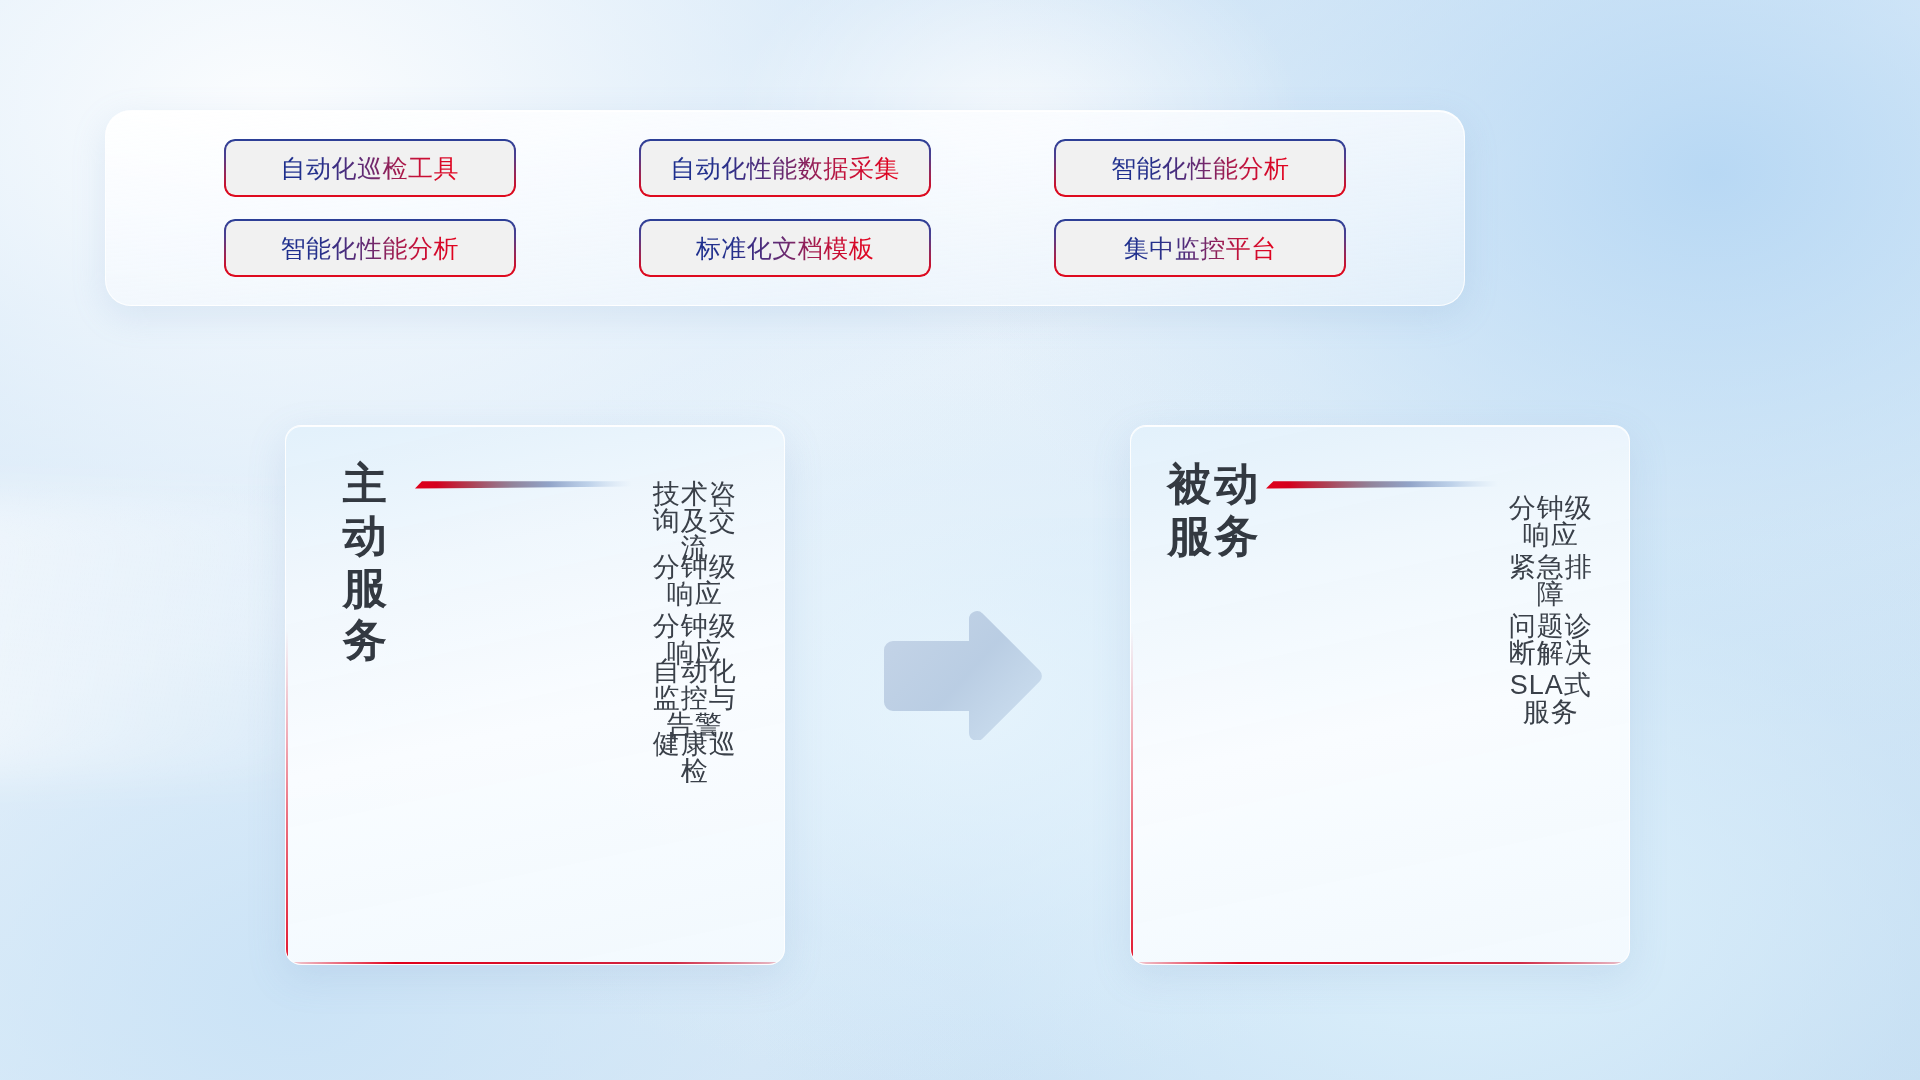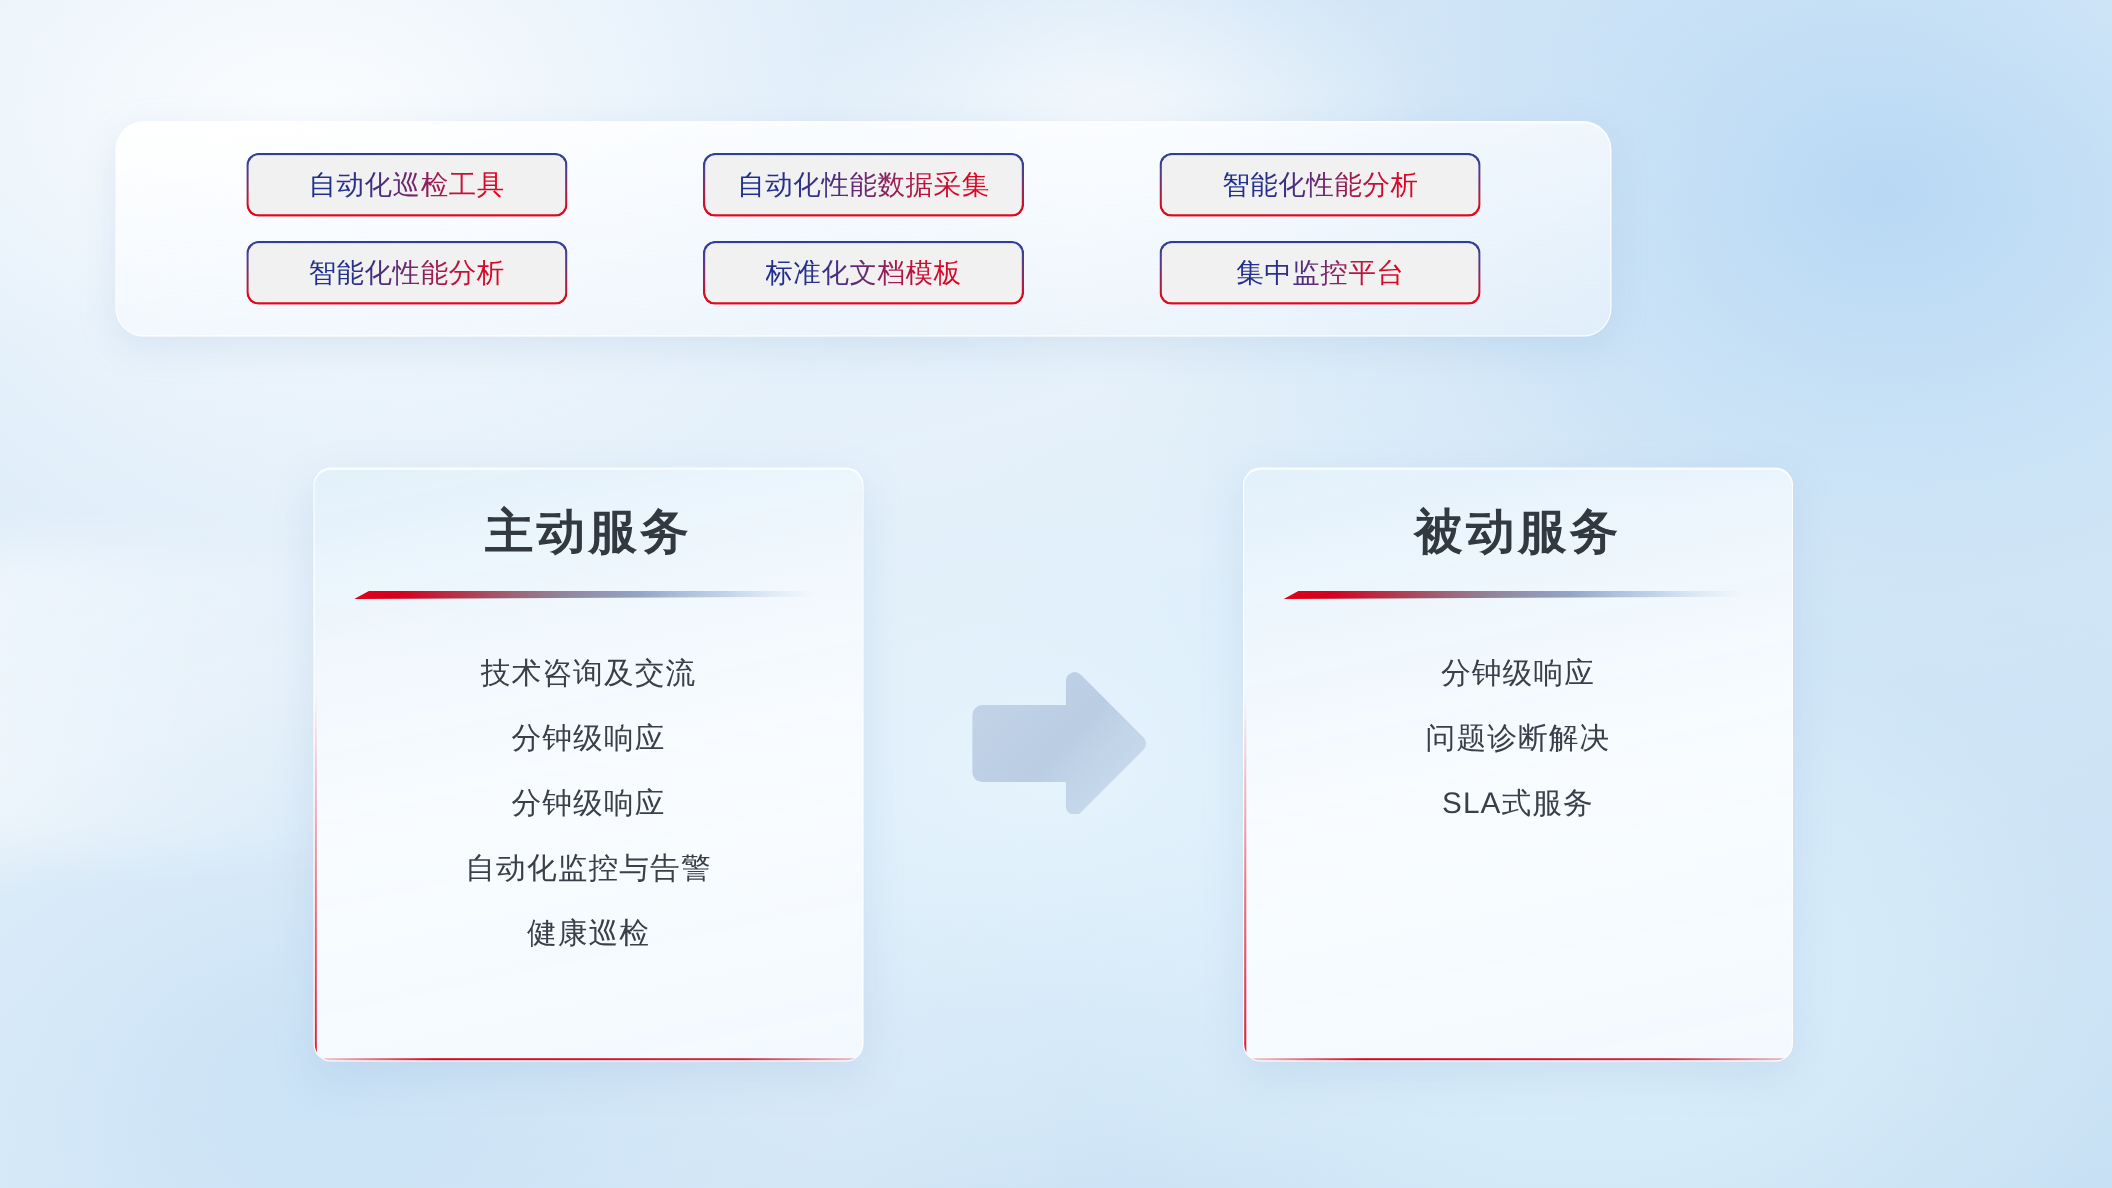--- a/index.html
+++ b/index.html
@@ -89,21 +89,21 @@
   #card-active { left:285px; }
   #card-passive { left:1130px; }
   .card::after {
     content:""; position:absolute; left:0; bottom:0; width:100%; height:2px;
     background:linear-gradient(to right, rgba(224,0,27,.15), #e0001b 22%, #d8112c 50%, #cf2a45 78%, rgba(207,42,69,.25));
   }
   .card::before {
     content:""; position:absolute; left:0; top:38%; width:2px; height:62%;
     background:linear-gradient(to bottom, rgba(224,0,27,0), rgba(224,0,27,.55) 55%, rgba(224,0,27,.9));
   }
-  .card-inner { position:relative; z-index:2; padding:28px 34px 0; height:100%; display:flex; flex-direction:column; }
+  .card-inner { position:relative; z-index:2; padding:28px 34px 0; height:100%; display:flex; flex-direction:row; }
   .card-title {
     text-align:center; font-size:44px; font-weight:700; color:#333941;
     letter-spacing:3px; line-height:1.18; margin-top:4px;
   }
   .card-divider {
     position:relative; height:11px; margin:24px 8px 0 2px;
   }
   .card-divider svg { display:block; width:100%; height:100%; }
   .card-items { margin-top:38px; display:flex; flex-direction:column; gap:0; }
   .card-item {
@@ -226,17 +226,18 @@
             <stop offset="0.80" stop-color="#8fadd6" stop-opacity=".50"></stop>
             <stop offset="1" stop-color="#b8cfe8" stop-opacity="0"></stop>
           </linearGradient>
         </defs>
         <path d="M0,10.5 L14,3.2 L440,3.2 L440,8.6 Z" fill="url(#divgrad-b)"></path>
       </svg>
     </div>
 
     <div class="card-items">
       <div class="card-item">分钟级响应</div>
+      <div class="card-item">紧急排障</div>
       <div class="card-item">问题诊断解决</div>
       <div class="card-item">SLA式服务</div>
     </div>
   </div>
 </div>
 
 </body></html>

